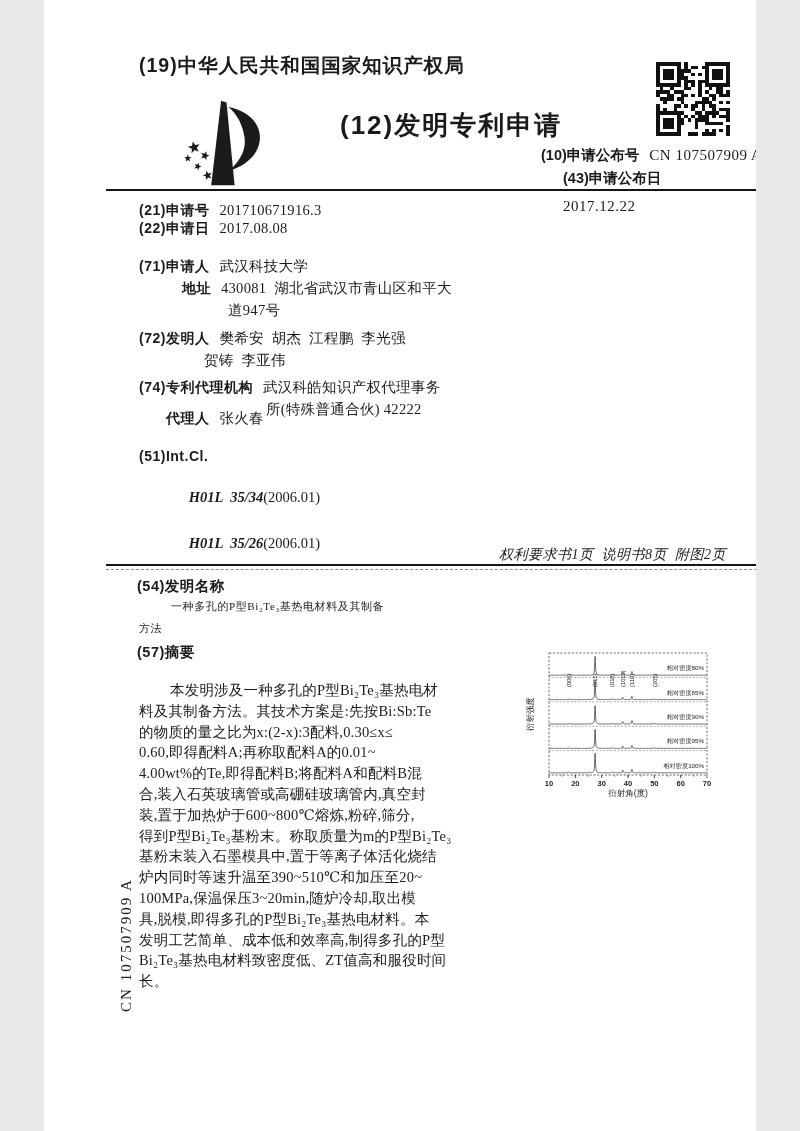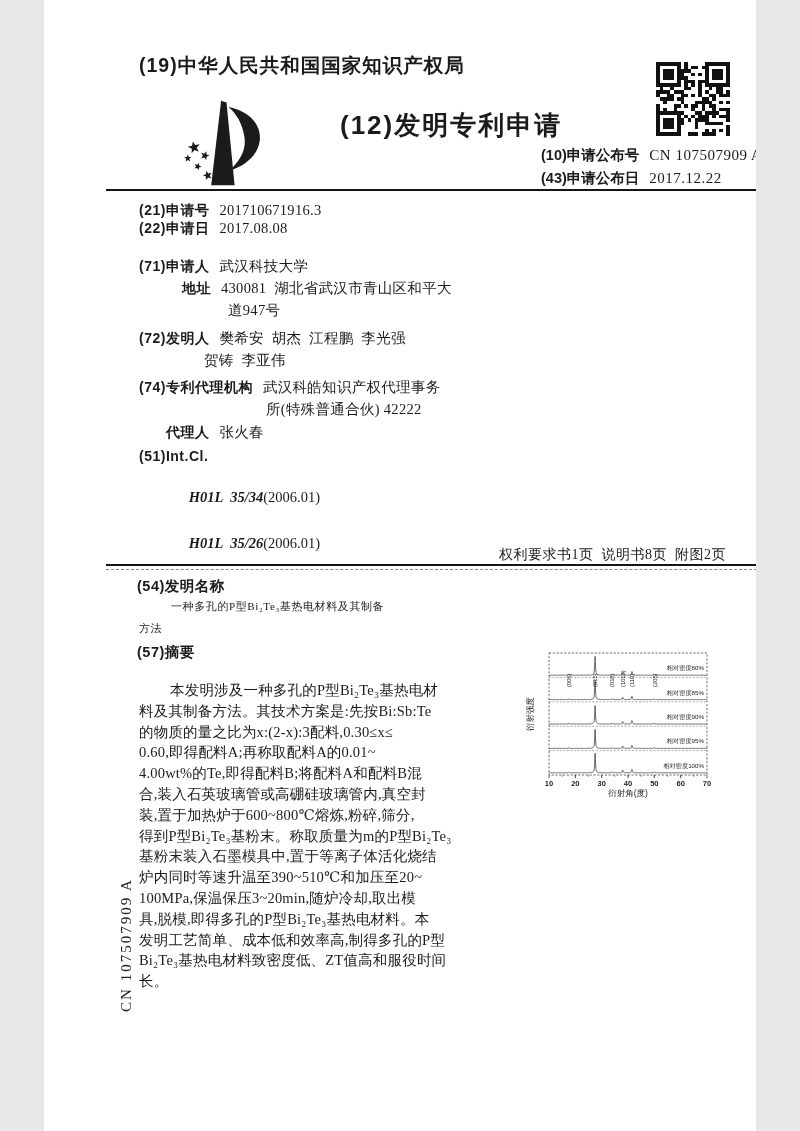--- a/index.html
+++ b/index.html
@@ -13,21 +13,21 @@
   .lbl{font-weight:700;font-size:14px;letter-spacing:0.5px;}
   .val{font-family:"Liberation Serif","DejaVu Serif",serif;font-size:14.5px;letter-spacing:0.3px;}
   .office{font-size:19.5px;font-weight:600;letter-spacing:1px;}
   .doctype{font-size:26px;font-weight:700;letter-spacing:2px;}
   .publbl{font-weight:700;font-size:14.5px;}
   .pubval{font-family:"Liberation Serif","DejaVu Serif",serif;font-size:15px;letter-spacing:0.5px;}
   .rule{position:absolute;left:62px;width:676px;height:2px;background:#151515;}
   .rule-dashed{position:absolute;left:62px;width:676px;border-top:1px dashed #8a8a8a;height:0;}
   .ipc-code{font-family:"Liberation Serif","DejaVu Serif",serif;font-style:italic;font-weight:700;font-size:14.5px;}
   .ipc-ver{font-family:"Liberation Serif","DejaVu Serif",serif;font-size:14.5px;}
-  .pages{font-family:"Liberation Serif","DejaVu Serif",serif;font-size:14px;letter-spacing:0.5px;}
+  .pages{font-family:"Liberation Serif","DejaVu Serif",serif;font-size:14px;letter-spacing:0.5px;font-style:italic;}
   .sec-lbl{font-weight:700;font-size:14.5px;letter-spacing:0.5px;}
   .title-line{font-family:"Liberation Serif","DejaVu Serif",serif;font-size:11px;letter-spacing:0.6px;}
   .abs-line{white-space:pre;font-family:"Liberation Serif","DejaVu Serif",serif;
             font-size:14.5px;line-height:20.8px;letter-spacing:0.2px;}
   .indent{text-indent:31px;margin-top:16px;}
   .vertical-pubno{
     position:absolute;left:9px;top:935px;width:150px;height:20px;
     transform:rotate(-90deg);
     font-family:"Liberation Serif","DejaVu Serif",serif;font-size:15px;
     letter-spacing:2px;color:#222;text-align:center;
@@ -288,21 +288,21 @@
       <rect x="14" y="20" width="1" height="1" fill="#111"></rect>
       <rect x="15" y="20" width="1" height="1" fill="#111"></rect>
       <rect x="16" y="20" width="1" height="1" fill="#111"></rect>
       <rect x="20" y="20" width="1" height="1" fill="#111"></rect>
     </svg>
 
   <div class="abs row" style="left:497px;top:146px;">
     <span class="publbl">(10)申请公布号</span>
     <span class="pubval">CN 107507909 A</span>
   </div>
-  <div class="abs row" style="left:497px;top:169px;">
+  <div class="abs row" style="left:519px;top:169px;flex-direction:column;">
     <span class="publbl">(43)申请公布日</span>
     <span class="pubval">2017.12.22</span>
   </div>
 
   <div class="rule" style="top:189px;"></div>
 
   <div class="abs row" style="left:95px;top:202px;">
     <span class="lbl">(21)申请号</span>
     <span class="val">201710671916.3</span>
   </div>
@@ -326,21 +326,21 @@
     <span class="lbl">(72)发明人</span>
     <span class="val">樊希安  胡杰  江程鹏  李光强</span>
   </div>
   <div class="abs val" style="left:160px;top:351px;text-align:right;">贺铸  李亚伟</div>
 
   <div class="abs row" style="left:95px;top:378px;">
     <span class="lbl">(74)专利代理机构</span>
     <span class="val">武汉科皓知识产权代理事务</span>
   </div>
   <div class="abs val" style="left:222px;top:400px;">所(特殊普通合伙) 42222</div>
-  <div class="abs row" style="left:122px;top:423px;">
+  <div class="abs row" style="left:122px;top:409px;">
     <span class="lbl">代理人</span>
     <span class="val">张火春</span>
   </div>
 
   <div class="abs lbl" style="left:95px;top:448px;">(51)Int.Cl.</div>
   <div class="abs" style="left:127px;top:470px;">
     <span class="ipc-code">H01L  35/34</span><span class="ipc-ver">(2006.01)</span>
   </div>
   <div class="abs" style="left:127px;top:516px;">
     <span class="ipc-code">H01L  35/26</span><span class="ipc-ver">(2006.01)</span>

